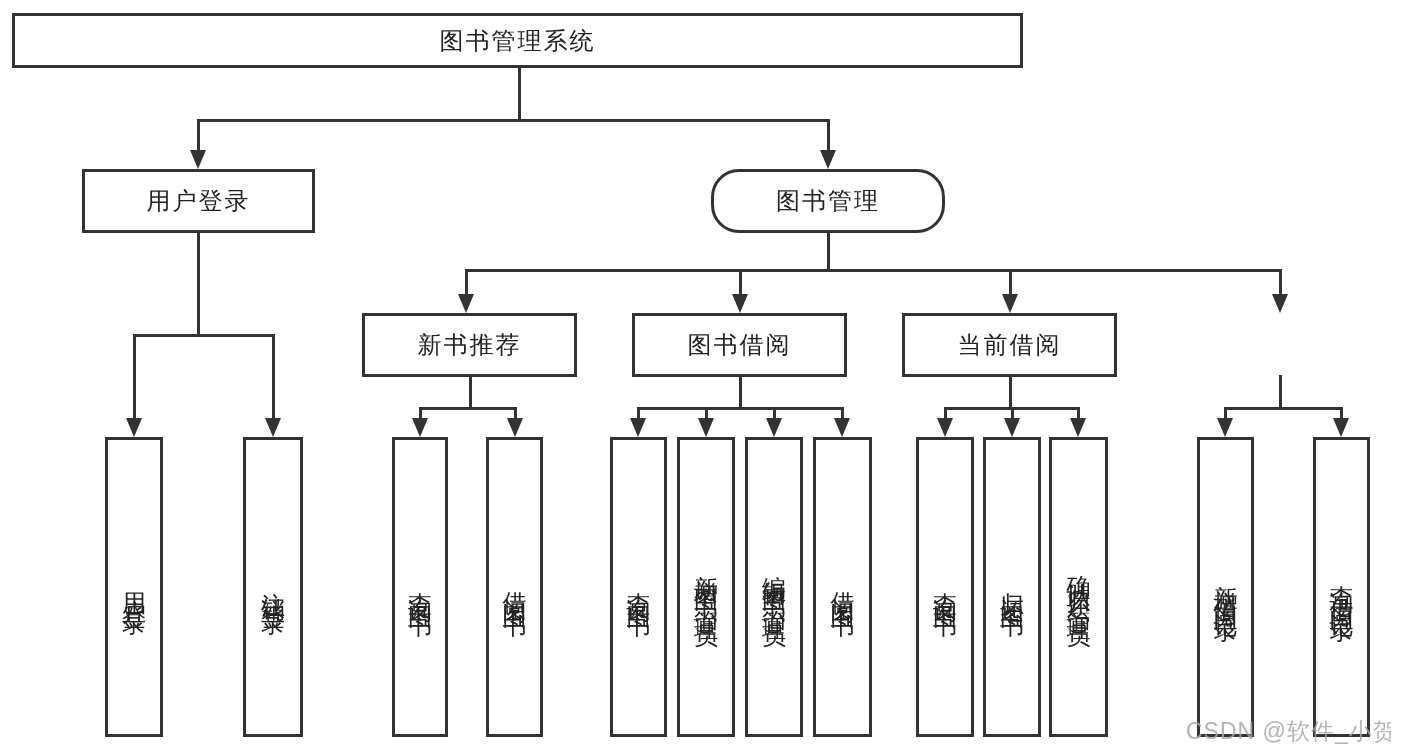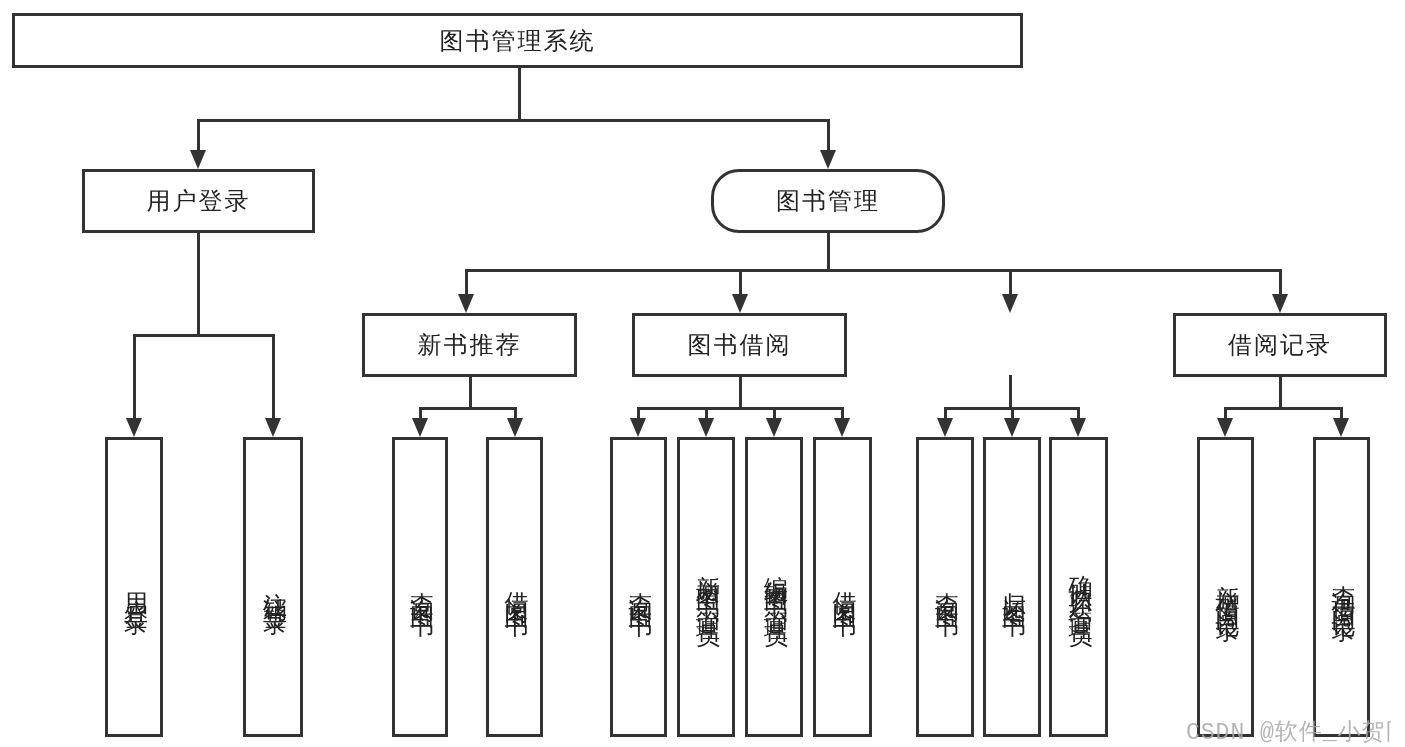--- a/index.html
+++ b/index.html
@@ -7,21 +7,21 @@
     --text:#222222;
     --bg:#ffffff;
     --wm:#a8a8a8;
   }
   html,body{margin:0;padding:0;background:var(--bg);}
   .canvas{
     position:relative;
     width:1391px;height:747px;
     background:var(--bg);
     overflow:hidden;
-    font-family:Liberation Mono, monospace;
+    font-family:Liberation Sans, sans-serif;
   }
   .hbox{
     position:absolute;
     box-sizing:border-box;
     border:3px solid var(--line);
     background:var(--bg);
     display:flex;align-items:center;justify-content:center;
     font-size:24px;letter-spacing:2px;color:var(--text);
     white-space:nowrap;
   }
@@ -65,22 +65,22 @@
   <div class="hbox" style="left:711px;top:169px;width:234px;height:64px;border-radius:28px;">
     <span>图书管理</span>
   </div>
 
   <div class="hbox" style="left:632px;top:313px;width:215px;height:64px;">
     <span>图书借阅</span>
   </div>
   <div class="hbox" style="left:362px;top:313px;width:215px;height:64px;">
     <span>新书推荐</span>
   </div>
-  <div class="hbox" style="left:1173px;top:313px;width:214px;height:64px;">
-    <span>借阅记录</span>
+  <div class="hbox" style="left:902px;top:313px;width:215px;height:64px;">
+    <span>当前借阅</span>
   </div>
 
   <div class="vbox" style="left:105px;width:58px;">
     <span>用户登录</span>
   </div>
   <div class="vbox" style="left:243px;width:60px;">
     <span>注销登录</span>
   </div>
 
   <div class="vbox" style="left:392px;width:56px;">

